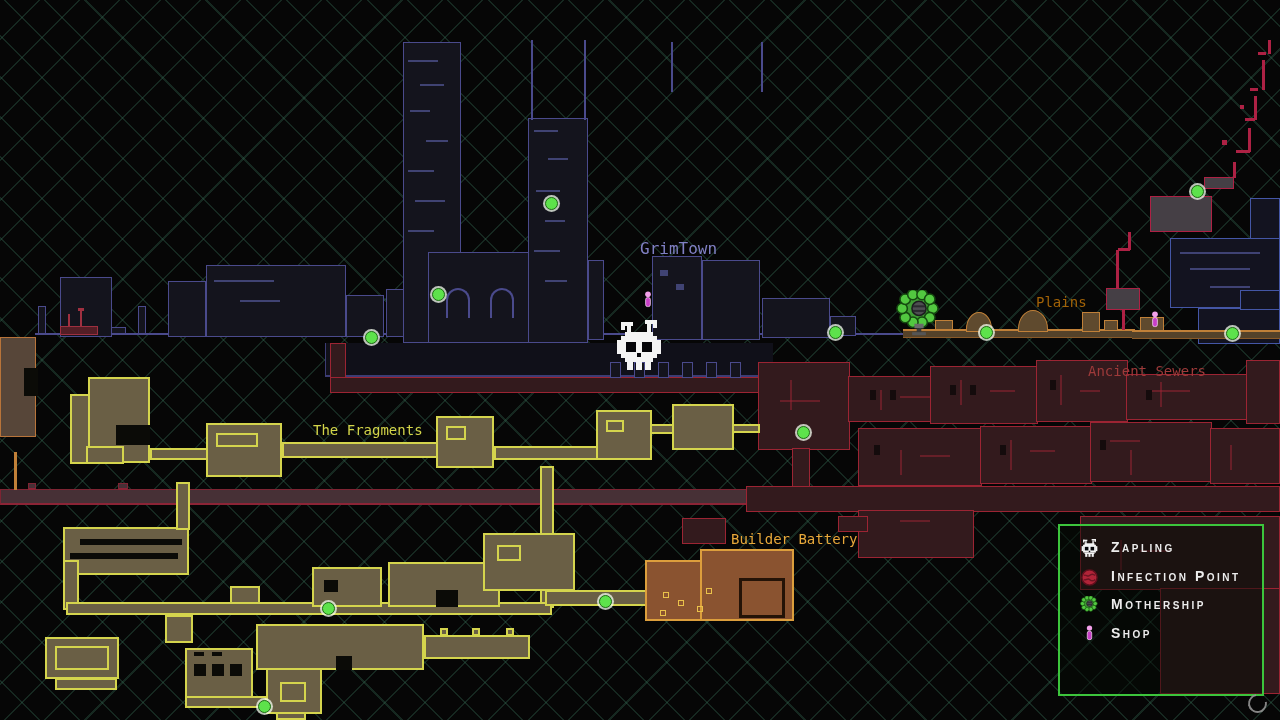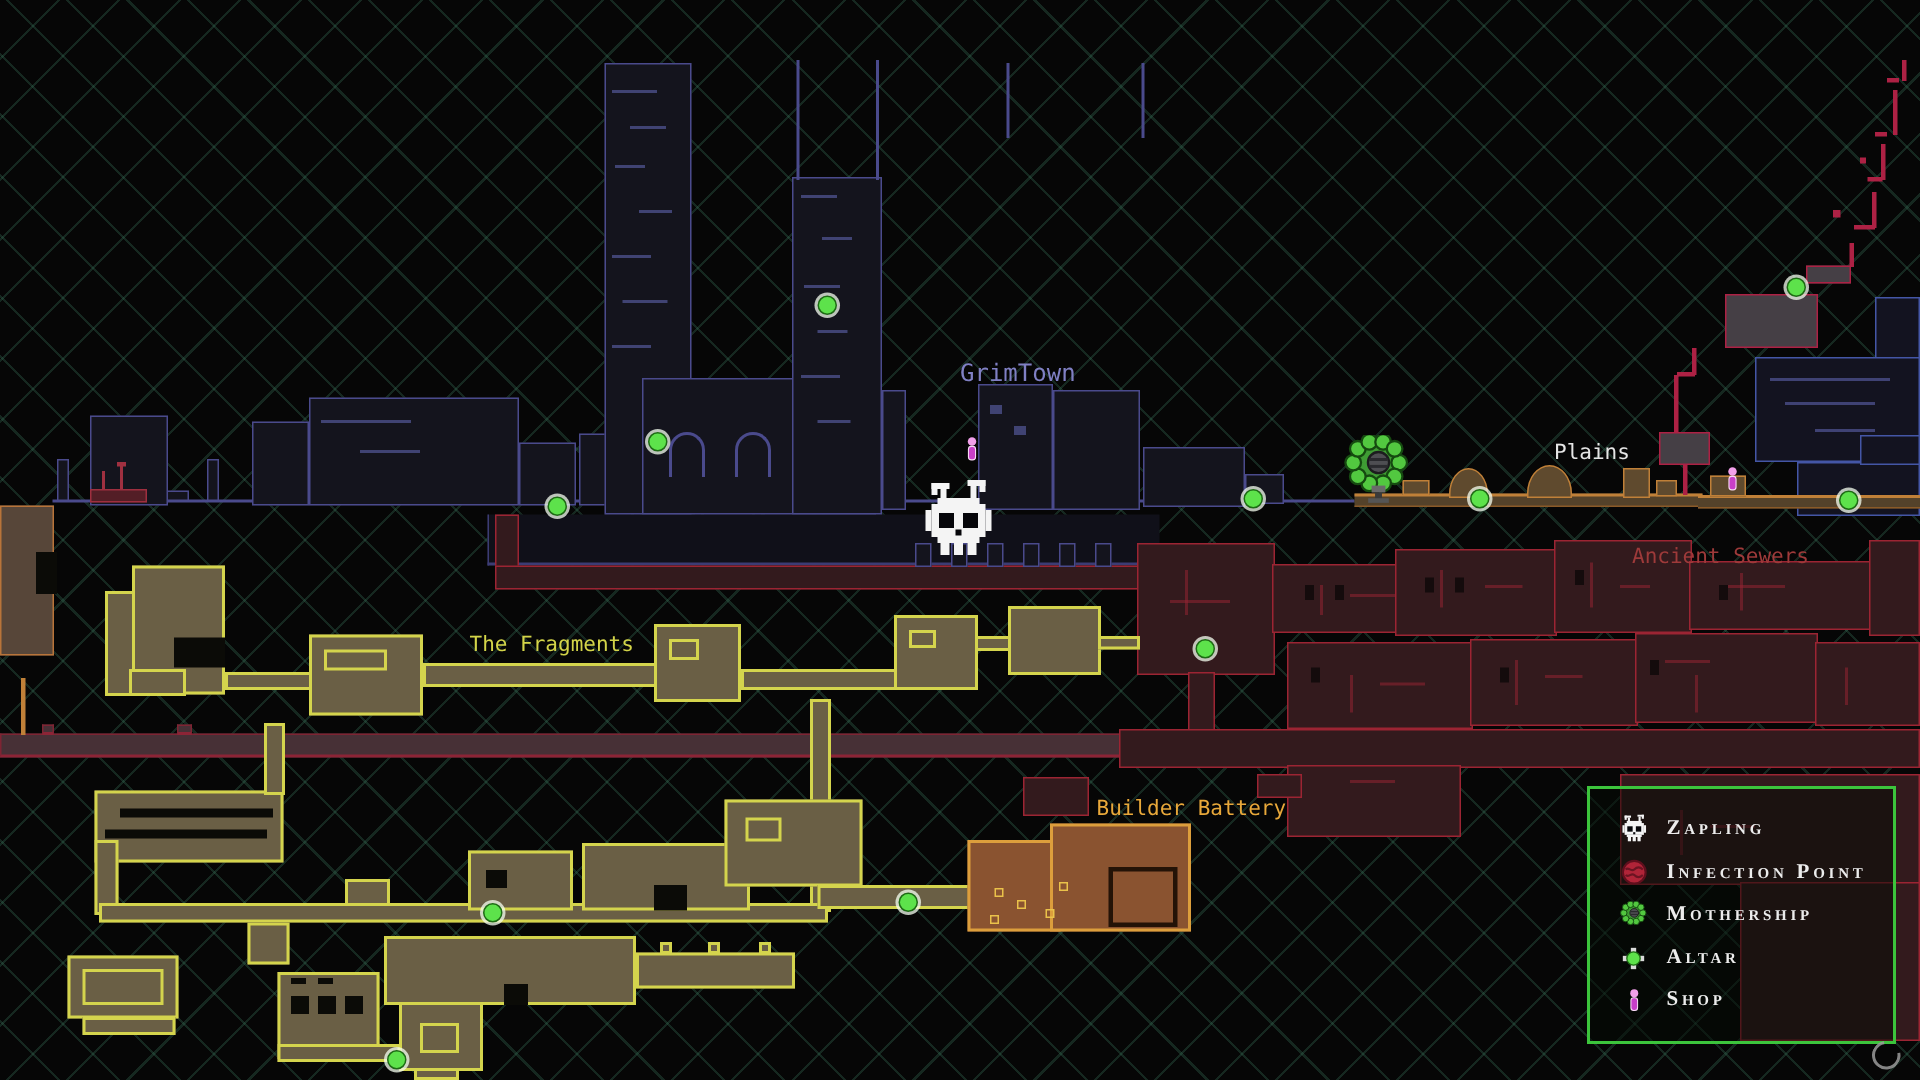--- a/index.html
+++ b/index.html
@@ -51,21 +51,21 @@
   #topnav{position:absolute;inset:0 0 auto 0;height:72px;z-index:60;}
   .tab{position:absolute;top:30px;transform:translateX(-50%);color:#ededed;
     font-size:21px;font-weight:600;font-variant:small-caps;letter-spacing:1.5px;cursor:pointer;}
   .tab.selected .brk{position:absolute;top:-11px;bottom:-7px;width:13px;}
   .tab.selected .brk.l{left:-18px;border:4px solid #fff;border-right:none;}
   .tab.selected .brk.r{right:-18px;border:4px solid #fff;border-left:none;}
   
   #legend{position:absolute;left:1058px;top:524px;width:206px;height:172px;z-index:70;
     background:rgba(4,10,4,.5);border:2px solid var(--legend-border);box-sizing:border-box;
     padding:13px 0 0 16px;}
-  .lrow{display:flex;align-items:center;height:28.5px;font-family:Liberation Serif, serif;}
+  .lrow{display:flex;align-items:flex-start;height:28.5px;}
   .licon{width:26px;display:flex;justify-content:center;align-items:center;}
   .llabel{margin-left:9px;color:#ececec;font-size:14px;font-variant:small-caps;
     font-weight:600;letter-spacing:2.5px;white-space:nowrap;}
   
   #spinner{position:absolute;left:1248px;top:694px;width:15px;height:15px;z-index:75;
     border:2px solid #9a9a9a;border-top-color:transparent;border-radius:50%;
     transform:rotate(35deg);opacity:.85;}
 </style>
 </head>
 <body>
@@ -326,21 +326,21 @@
   <circle cx="15" cy="12" r="4.6" fill="#4e4e52" stroke="#1c1c1e"></circle>
   <rect x="11" y="10" width="8" height="1.3" fill="#2a2a2e"></rect>
           <rect x="11" y="13" width="8" height="1.3" fill="#2a2a2e"></rect>
   <rect x="12" y="22" width="6" height="3" fill="#6a6a6a"></rect>
           <rect x="13.5" y="25" width="3" height="3" fill="#3a3a3a"></rect>
           <rect x="10.5" y="27.5" width="9" height="2" fill="#555"></rect>
         </svg></div>
     </div>
 
   <div class="region-label" style="left: 640px; top: 239px; font-size: 16px; color: rgb(128, 128, 196);">GrimTown</div>
-  <div class="region-label" style="left: 1036px; top: 294px; color: #e5e5e5;">Plains</div>
+  <div class="region-label" style="left: 1036px; top: 294px; color: #a16207;">Plains</div>
   <div class="region-label" style="left: 1088px; top: 363px; color: rgb(158, 58, 58);">Ancient Sewers</div>
   <div class="region-label" style="left: 313px; top: 422px; color: rgb(211, 212, 73);">The Fragments</div>
   <div class="region-label" style="left: 731px; top: 531px; color: rgb(232, 168, 58);">Builder Battery</div>
 
 
   <div id="legend">
     <div class="lrow">
         <span class="licon">
           <svg width="19" height="20" viewBox="0 0 26 28" xmlns="http://www.w3.org/2000/svg">
 <g fill="#f4f4f4">
@@ -391,30 +391,20 @@
             <circle cx="22" cy="6" r="3.4" fill="#52c840" stroke="#154a10" stroke-width="1"></circle>
   <circle cx="15" cy="12" r="4.6" fill="#4e4e52" stroke="#1c1c1e"></circle>
   <rect x="11" y="10" width="8" height="1.3" fill="#2a2a2e"></rect>
             <rect x="11" y="13" width="8" height="1.3" fill="#2a2a2e"></rect>
   </svg>
         </span>
         <span class="llabel">Mothership</span>
       </div>
     <div class="lrow">
         <span class="licon">
-          <svg width="16" height="16" viewBox="0 0 18 18" xmlns="http://www.w3.org/2000/svg">
-  <rect x="7" y="1" width="4" height="16" fill="#fff" opacity=".85"></rect>
-            <rect x="1" y="7" width="16" height="4" fill="#fff" opacity=".85"></rect>
-  <circle cx="9" cy="9" r="5" fill="#5de24b" stroke="#1d6b14"></circle>
-          </svg>
-        </span>
-        <span class="llabel">Altar</span>
-      </div>
-    <div class="lrow">
-        <span class="licon">
           <svg width="9" height="16" viewBox="0 0 10 18" xmlns="http://www.w3.org/2000/svg">
   <circle cx="5" cy="3.5" r="3" fill="#f2a0ea"></circle>
   <rect x="2.5" y="7" width="5" height="9.5" rx="2" fill="#c83fc8" stroke="#f7d9f4" stroke-width="0.8"></rect>
           </svg>
         </span>
         <span class="llabel">Shop</span>
       </div>
   </div>
 
   <div id="spinner"></div>

